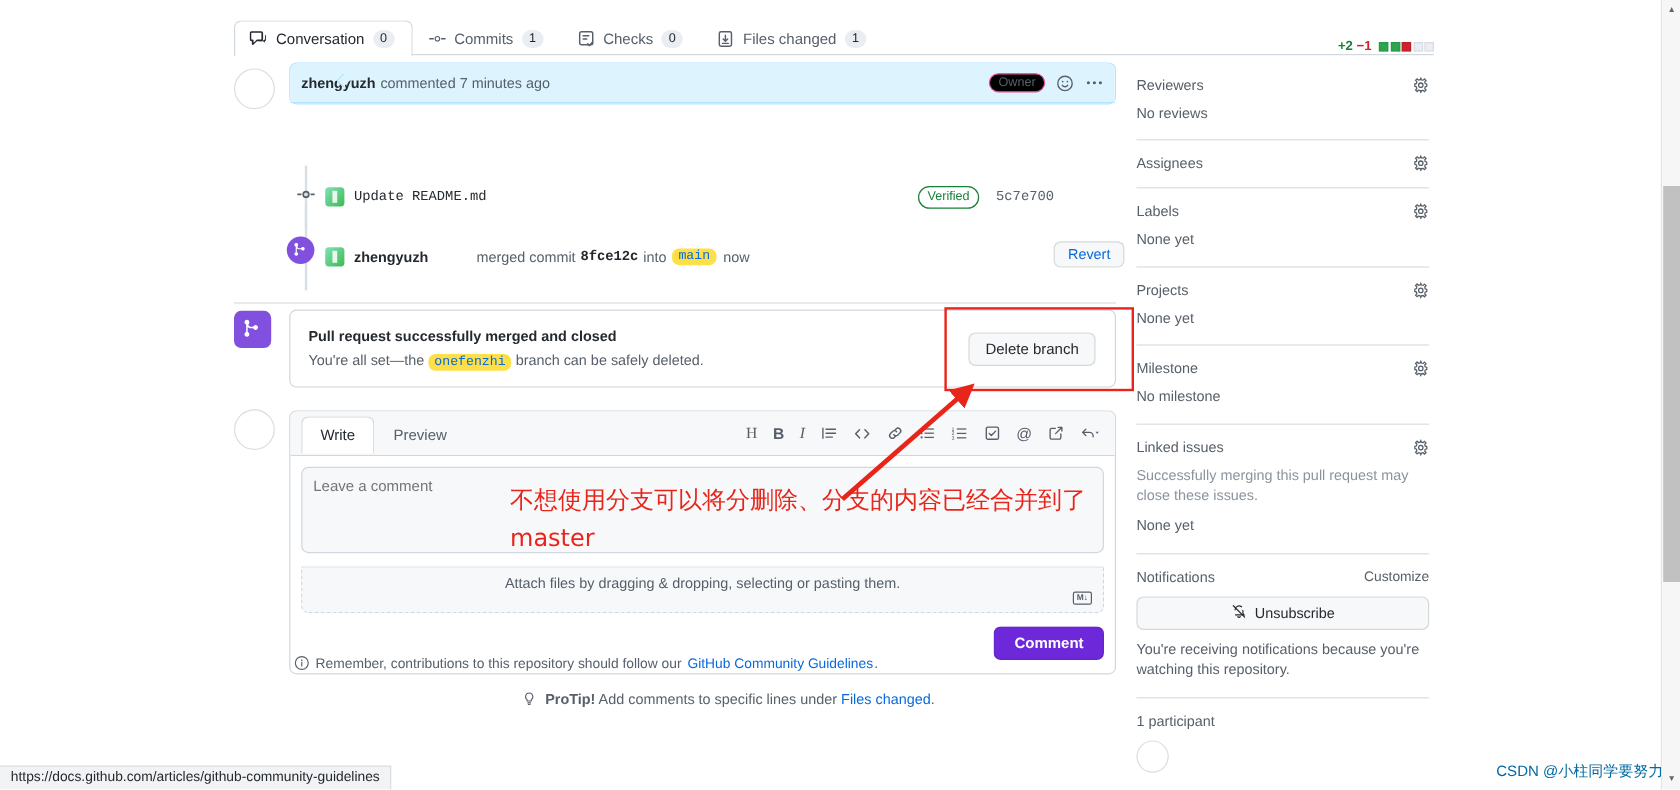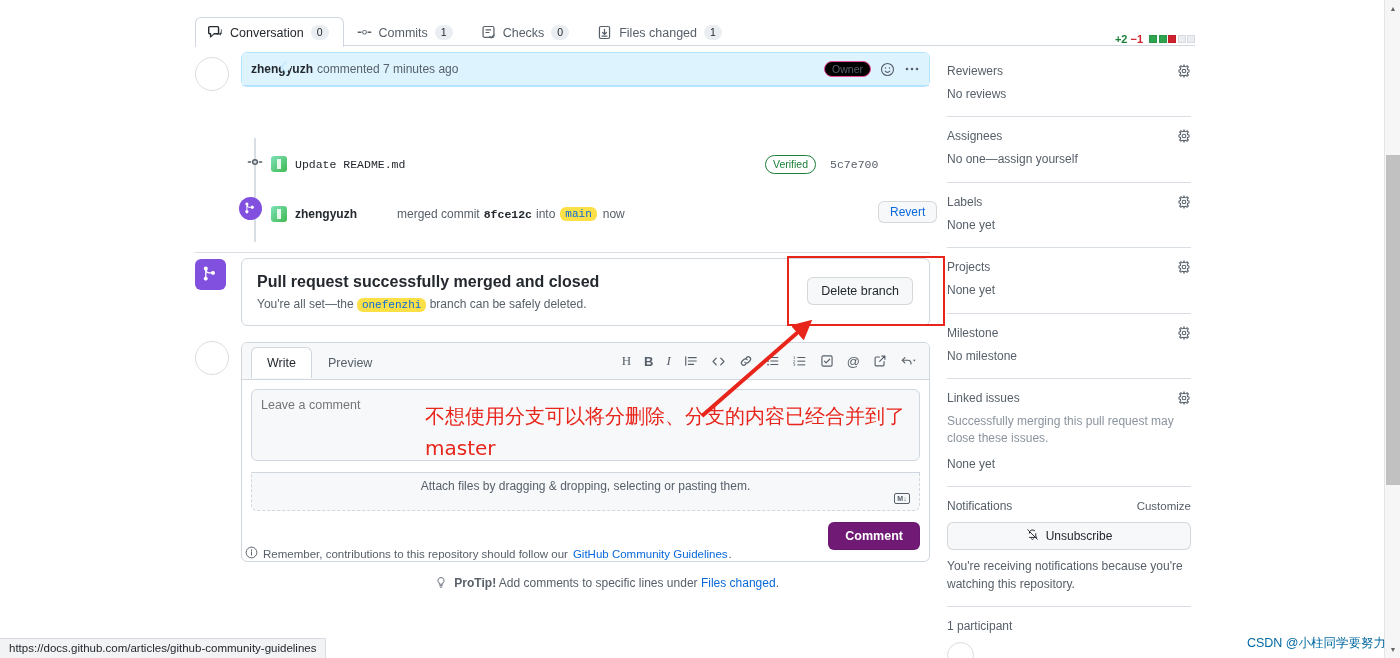--- a/index.html
+++ b/index.html
@@ -96,21 +96,21 @@
   .btn-revert { color: #0969da; background: #f6f8fa; padding: 3px 11px; }
   .code-chip { background: #fde047; color: #0969da; border-radius: 6px; padding: 1px 5px;
     font-family: "Liberation Mono", monospace; font-size: 11px; }
 
   .merge-badge { width: 31px; height: 31px; border-radius: 6px; background: #8250df;
     display: flex; align-items: center; justify-content: center; position: absolute; }
 
   
   .merged-box { position: absolute; left: 46px; width: 689px; border: 1px solid #d0d7de;
     border-radius: 6px; background: #fff; padding: 14px 15px; }
-  .merged-title { font-size: 16px; font-weight: bold; color: #24292f; }
+  .merged-title { font-size: 12px; font-weight: bold; color: #24292f; }
   .merged-sub { font-size: 12px; color: #57606a; margin-top: 6px; }
   .delete-branch-btn { position: absolute; right: 16px; top: 18px;
     border: 1px solid rgba(27,31,36,0.15); background: #f6f8fa; border-radius: 6px;
     font-size: 12.5px; padding: 6px 13px; cursor: pointer; color: #24292f;
     font-family: "Liberation Sans", sans-serif; }
 
   .divider { position: absolute; height: 1px; background: #d8dee4; }
 
   
   .form-box { position: absolute; left: 46px; width: 689px; border: 1px solid #d0d7de;
@@ -129,21 +129,21 @@
   .ta { width: 100%; height: 72px; border: 1px solid #d0d7de; border-radius: 6px;
     background: #f6f8fa; color: #6e7781; font-size: 12.5px; padding: 8px 9px;
     font-family: "Liberation Sans", sans-serif; resize: none; outline: none; }
   .attach { border: 1px dashed #d0d7de; border-top: 1px solid #d0d7de; border-radius: 0 0 6px 6px;
     background: #f6f8fa; margin: -1px 9px 0 9px; padding: 6px 9px;
     font-size: 12px; color: #57606a; display: flex; align-items: center; flex-direction: column; }
   .md-ico { margin-left: auto; width: 16px; height: 11px; border: 1px solid #57606a;
     border-radius: 2px; display: flex; align-items: center; justify-content: center;
     font-size: 7px; font-weight: bold; line-height: 1; }
   .form-foot { display: flex; justify-content: flex-end; padding: 11px 9px 11px 9px; }
-  .btn-comment { background: #701a75; color: #ffffff; border: 1px solid rgba(27,31,36,0.1);
+  .btn-comment { background: #6d28d9; color: #ffffff; border: 1px solid rgba(27,31,36,0.1);
     border-radius: 6px; font-size: 12.5px; font-weight: bold; padding: 6px 16px;
     cursor: default; font-family: "Liberation Sans", sans-serif; }
 
   .tipline { position: absolute; font-size: 11.5px; color: #57606a;
     display: flex; align-items: center; gap: 5px; }
   .protip { position: absolute; font-size: 12px; color: #57606a; }
 
   
   .side { position: absolute; left: 947px; top: 64px; width: 244px; }
   .s-sec { position: relative; padding: 0 0 0 0; }
@@ -448,21 +448,20 @@
     <div class="s-sec">
       <div class="s-head">
         <span>Assignees</span>
         <span class="s-gear">
           <svg width="14" height="14" viewBox="0 0 16 16" fill="none" stroke="#57606a" stroke-width="1.2">
               <circle cx="8" cy="8" r="2.1"></circle>
               <path d="M8 1.3l.6 1.6 1.7.3 1.2-1.2 1.5 1.5-1.2 1.2.3 1.7 1.6.6v2.1l-1.6.6-.3 1.7 1.2 1.2-1.5 1.5-1.2-1.2-1.7.3L8 14.7l-.6-1.6-1.7-.3-1.2 1.2-1.5-1.5 1.2-1.2-.3-1.7-1.6-.6V6.9l1.6-.6.3-1.7L3 3.4l1.5-1.5 1.2 1.2 1.7-.3z"></path>
             </svg>
         </span>
       </div>
-      <div class="s-val">No one—assign yourself</div>
       <div class="s-rule"></div>
     </div>
 
     <div class="s-sec">
       <div class="s-head">
         <span>Labels</span>
         <span class="s-gear">
           <svg width="14" height="14" viewBox="0 0 16 16" fill="none" stroke="#57606a" stroke-width="1.2">
               <circle cx="8" cy="8" r="2.1"></circle>
               <path d="M8 1.3l.6 1.6 1.7.3 1.2-1.2 1.5 1.5-1.2 1.2.3 1.7 1.6.6v2.1l-1.6.6-.3 1.7 1.2 1.2-1.5 1.5-1.2-1.2-1.7.3L8 14.7l-.6-1.6-1.7-.3-1.2 1.2-1.5-1.5 1.2-1.2-.3-1.7-1.6-.6V6.9l1.6-.6.3-1.7L3 3.4l1.5-1.5 1.2 1.2 1.7-.3z"></path>

